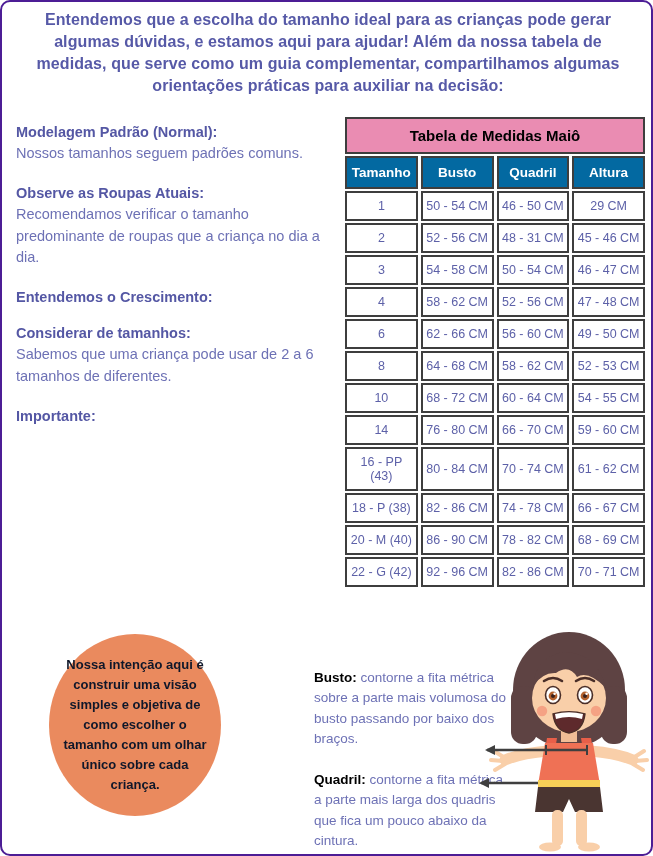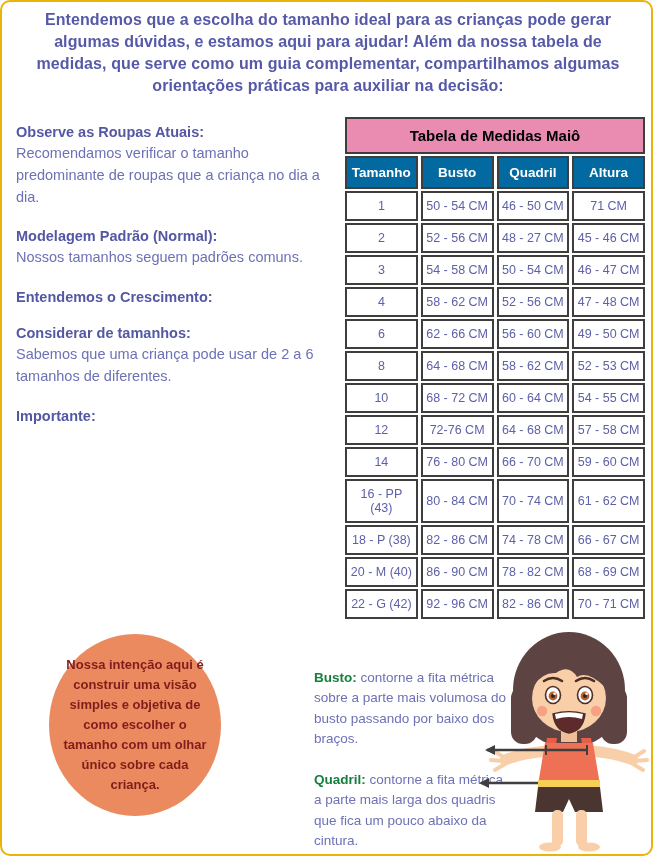--- a/index.html
+++ b/index.html
@@ -1,18 +1,18 @@
 <!DOCTYPE html>
 <html><head>
 <meta charset="utf-8">
 <style>
   html,body { margin:0; padding:0; background:#ffffff; }
   .page {
     position:relative; width:653px; height:856px; box-sizing:border-box;
-    background:#ffffff; border:2px solid #eab308; border-radius:10px;
+    background:#ffffff; border:2px solid #4c1d95; border-radius:10px;
     font-family:"Liberation Sans", sans-serif; overflow:hidden;
   }
   
   .intro {
     position:absolute; top:7px; left:16px; width:620px; margin:0;
     text-align:center; font-weight:bold; font-size:16px; line-height:1.38;
     color:#5659a7; letter-spacing:0.1px;
   }
   
   .left-col { position:absolute; top:122px; left:14px; width:322px; }
@@ -27,44 +27,44 @@
     color:#5d61a8; font-size:12.5px; padding:6px 1px;
   }
   .size-table td.title { background:#ea8cb2; color:#000000; font-weight:bold; font-size:15px; padding:8px 0;text-align:center; }
   .size-table tr.head td { background:#0369a1; color:#fff; font-weight:bold; font-size:13.5px; padding:7px 1px; }
   
   .note-circle {
     position:absolute; left:47px; top:632px; width:172px; height:182px;
     background:#ea8a5e; border-radius:50%;
     display:flex; align-items:center; justify-content:center; text-align:center;
   }
-  .note-circle p { margin:10px; width:144px; color:#7f1d1d; font-weight:bold; font-size:13px; line-height:1.55; }
+  .note-circle p { margin:10px; width:144px; color:#0f172a; font-weight:bold; font-size:13px; line-height:1.55; }
   
   .tip { position:absolute; margin:0; font-size:13.5px; line-height:1.5; color:#6d71b5; }
-  .tip b { color:#15803d; }
+  .tip b { color:#000000; }
   .tip.busto   { left:312px; top:666px; width:200px; }
   .tip.quadril { left:312px; top:768px; width:194px; }
   
   .girl-svg { position:absolute; left:458px; top:618px; width:195px; height:238px; }
 </style>
 </head>
 <body>
 
 <div class="page">
 
   <p class="intro">Entendemos que a escolha do tamanho ideal para as crianças pode gerar algumas dúvidas, e estamos aqui para ajudar! Além da nossa tabela de medidas, que serve como um guia complementar, compartilhamos algumas orientações práticas para auxiliar na decisão:</p>
 
   <div class="left-col">
     <div class="g-section">
+      <h3>Modelagem Padrão (Normal):</h3>
+      <p>Nossos tamanhos seguem padrões comuns.</p>
+    </div>
+    <div class="g-section">
       <h3>Observe as Roupas Atuais:</h3>
       <p>Recomendamos verificar o tamanho predominante de roupas que a criança no dia a dia.</p>
-    </div>
-    <div class="g-section">
-      <h3>Modelagem Padrão (Normal):</h3>
-      <p>Nossos tamanhos seguem padrões comuns.</p>
     </div>
     <div class="g-section">
       <h3>Entendemos o Crescimento:</h3>
     </div>
     <div class="g-section">
       <h3>Considerar de tamanhos:</h3>
       <p>Sabemos que uma criança pode usar de 2 a 6 tamanhos de diferentes.</p>
     </div>
     <div class="g-section">
       <h3>Importante:</h3>
@@ -80,26 +80,26 @@
         <tr class="head">
           <td>Tamanho</td>
           <td>Busto</td>
           <td>Quadril</td>
           <td>Altura</td>
         </tr>
         <tr>
           <td>1</td>
             <td>50 - 54 CM</td>
             <td>46 - 50 CM</td>
-            <td>71 CM</td>
+            <td>29 CM</td>
         </tr>
         <tr>
           <td>2</td>
             <td>52 - 56 CM</td>
-            <td>48 - 27 CM</td>
+            <td>48 - 31 CM</td>
             <td>45 - 46 CM</td>
         </tr>
         <tr>
           <td>3</td>
             <td>54 - 58 CM</td>
             <td>50 - 54 CM</td>
             <td>46 - 47 CM</td>
         </tr>
         <tr>
           <td>4</td>
@@ -117,26 +117,20 @@
           <td>8</td>
             <td>64 - 68 CM</td>
             <td>58 - 62 CM</td>
             <td>52 - 53 CM</td>
         </tr>
         <tr>
           <td>10</td>
             <td>68 - 72 CM</td>
             <td>60 - 64 CM</td>
             <td>54 - 55 CM</td>
-        </tr>
-        <tr>
-          <td>12</td>
-            <td>72-76 CM</td>
-            <td>64 - 68 CM</td>
-            <td>57 - 58 CM</td>
         </tr>
         <tr>
           <td>14</td>
             <td>76 - 80 CM</td>
             <td>66 - 70 CM</td>
             <td>59 - 60 CM</td>
         </tr>
         <tr>
           <td>16 - PP (43)</td>
             <td>80 - 84 CM</td>

